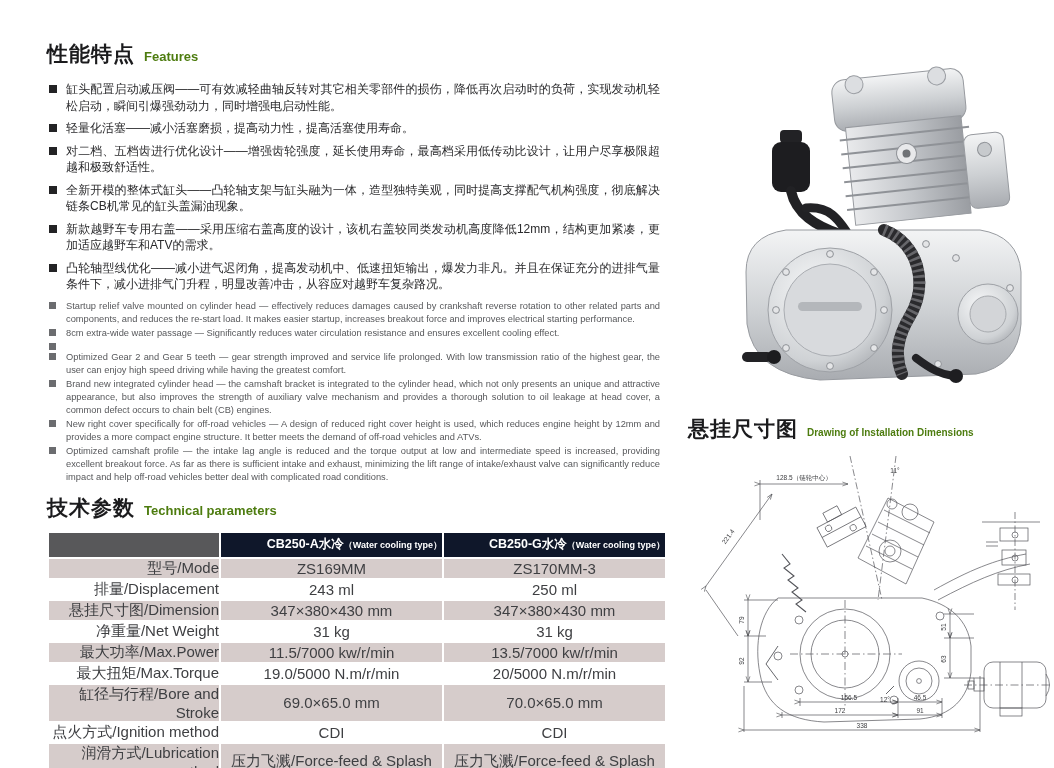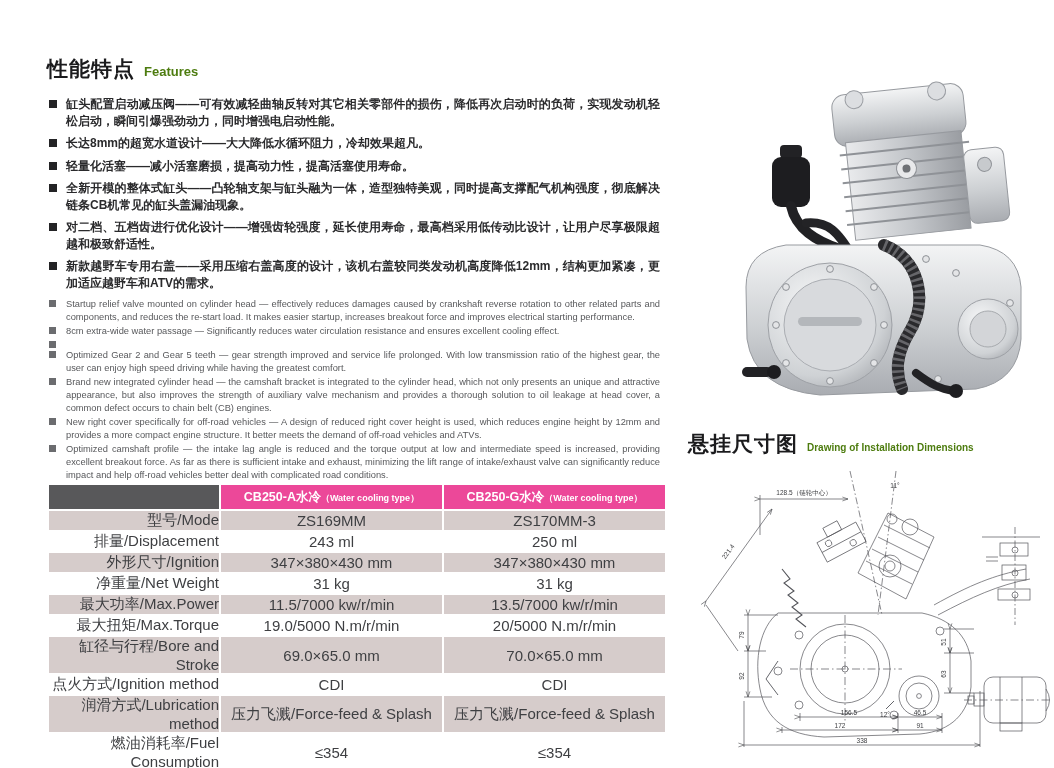--- a/index.html
+++ b/index.html
@@ -1,43 +1,43 @@
 <!DOCTYPE html>
 <html><head>
 <meta charset="utf-8">
 <style>
   html,body{margin:0;padding:0;background:#ffffff;}
   body{width:1054px;height:768px;overflow:hidden;font-family:"Liberation Sans","DejaVu Sans",sans-serif;-webkit-font-smoothing:antialiased;}
-  .page{position:relative;width:1054px;height:644px;background:#ffffff;margin-top:15px;}
+  .page{position:relative;width:1054px;height:644px;background:#ffffff;}
 
   
   .left-col{position:absolute;left:47px;top:40px;width:613px;}
   .section-title{display:flex;align-items:baseline;gap:9px;}
   .title-zh{font-size:21px;font-weight:bold;color:#1b1b1d;letter-spacing:1px;}
   .title-en{font-size:13px;font-weight:bold;color:#4d7c0f;}
 
   ul.blist{list-style:none;margin:0;padding:0;}
   ul.zh-list{margin-top:13px;}
   li.zh-item{display:flex;margin-bottom:6px;}
   li.zh-item .sq{flex:0 0 8px;width:8px;height:8px;background:#232325;margin:4px 9px 0 2px;}
-  .zh-text{font-size:12px;line-height:16.5px;color:#2a2a2c;font-weight:bold;text-align:justify;}
+  .zh-text{font-size:12px;line-height:16.5px;color:#2a2a2c;font-weight:normal;text-align:justify;}
 
   ul.en-list{margin-top:7px;}
   li.en-item{display:flex;margin-bottom:1px;}
   li.en-item .sq{flex:0 0 7px;width:7px;height:7px;background:#6b6c6f;margin:2px 10px 0 2px;}
   .en-text{font-size:9.3px;line-height:13px;color:#57585b;text-align:justify;}
 
   .tech-title{margin-top:10px;margin-bottom:9px;}
 
   
   table.spec{border-collapse:collapse;width:613px;table-layout:fixed;}
   table.spec td,table.spec th{border:2px solid #ffffff;padding:0;}
   th.c-empty{width:170px;background:#58585a;}
-  th.c-model{width:221px;background:#ec4899;color:#ffffff;font-weight:bold;
-             font-size:12.5px;height:24px;text-align:center;vertical-align:middle;}
+  th.c-model{width:221px;background:#0f172a;color:#ffffff;font-weight:bold;
+             font-size:12.5px;height:24px;text-align:right;vertical-align:middle;}
   th.c-model .note{font-size:9px;font-weight:bold;}
   tbody td{height:17.5px;font-size:15px;color:#3e3f42;vertical-align:middle;}
   td.lbl{text-align:right;padding-right:11px;}
   td.val{text-align:center;}
   tbody tr:nth-of-type(odd) td{background:#d6cccb;}
   tbody tr:nth-of-type(even) td{background:#ffffff;}
 
   
   .right-col{position:absolute;left:682px;top:0;width:372px;height:768px;}
   .engine-photo{position:absolute;left:6px;top:58px;}
@@ -58,45 +58,45 @@
       <span class="title-en">Features</span>
     </div>
 
     <ul class="blist zh-list">
 
         <li class="zh-item">
           <span class="sq"></span>
           <span class="zh-text">缸头配置启动减压阀——可有效减轻曲轴反转对其它相关零部件的损伤，降低再次启动时的负荷，实现发动机轻松启动，瞬间引爆强劲动力，同时增强电启动性能。</span>
         </li>
 
-        <li class="zh-item">
-          <span class="sq"></span>
-          <span class="zh-text">长达8mm的超宽水道设计——大大降低水循环阻力，冷却效果超凡。</span>
-        </li>
 
         <li class="zh-item">
           <span class="sq"></span>
           <span class="zh-text">轻量化活塞——减小活塞磨损，提高动力性，提高活塞使用寿命。</span>
         </li>
 
         <li class="zh-item">
           <span class="sq"></span>
+          <span class="zh-text">对二档、五档齿进行优化设计——增强齿轮强度，延长使用寿命，最高档采用低传动比设计，让用户尽享极限超越和极致舒适性。</span>
+        </li>
+
+        <li class="zh-item">
+          <span class="sq"></span>
           <span class="zh-text">全新开模的整体式缸头——凸轮轴支架与缸头融为一体，造型独特美观，同时提高支撑配气机构强度，彻底解决链条CB机常见的缸头盖漏油现象。</span>
         </li>
 
         <li class="zh-item">
           <span class="sq"></span>
-          <span class="zh-text">对二档、五档齿进行优化设计——增强齿轮强度，延长使用寿命，最高档采用低传动比设计，让用户尽享极限超越和极致舒适性。</span>
-        </li>
-
-        <li class="zh-item">
-          <span class="sq"></span>
           <span class="zh-text">新款越野车专用右盖——采用压缩右盖高度的设计，该机右盖较同类发动机高度降低12mm，结构更加紧凑，更加适应越野车和ATV的需求。</span>
         </li>
 
+        <li class="zh-item">
+          <span class="sq"></span>
+          <span class="zh-text">凸轮轴型线优化——减小进气迟闭角，提高发动机中、低速扭矩输出，爆发力非凡。并且在保证充分的进排气量条件下，减小进排气门升程，明显改善冲击，从容应对越野车复杂路况。</span>
+        </li>
 
     </ul>
 
     <ul class="blist en-list">
 
         <li class="en-item">
           <span class="sq"></span>
           <span class="en-text">Startup relief valve mounted on cylinder head — effectively reduces damages caused by crankshaft reverse rotation to other related parts and components, and reduces the re-start load. It makes easier startup, increases breakout force and improves electrical starting performance.</span>
         </li>
 
@@ -124,20 +124,24 @@
           <span class="en-text">New right cover specifically for off-road vehicles — A design of reduced right cover height is used, which reduces engine height by 12mm and provides a more compact engine structure. It better meets the demand of off-road vehicles and ATVs.</span>
         </li>
 
         <li class="en-item">
           <span class="sq"></span>
           <span class="en-text">Optimized camshaft profile — the intake lag angle is reduced and the torque output at low and intermediate speed is increased, providing excellent breakout force.  As far as there is sufficient intake and exhaust, minimizing the lift range of intake/exhaust valve can significantly reduce impact and help off-road vehicles better deal with complicated road conditions.</span>
         </li>
 
     </ul>
 
+    <div class="section-title tech-title">
+      <span class="title-zh">技术参数</span>
+      <span class="title-en">Technical parameters</span>
+    </div>
 
     <table class="spec">
       <thead>
         <tr>
           <th class="c-empty"></th>
           <th class="c-model">
             <span>CB250-A水冷</span><span class="note">（Water cooling type）</span>
           </th>
           <th class="c-model">
             <span>CB250-G水冷</span><span class="note">（Water cooling type）</span>
@@ -152,21 +156,21 @@
             <td class="val">ZS170MM-3</td>
           </tr>
 
           <tr>
             <td class="lbl">排量/Displacement</td>
             <td class="val">243 ml</td>
             <td class="val">250 ml</td>
           </tr>
 
           <tr>
-            <td class="lbl">外形尺寸/Ignition</td>
+            <td class="lbl">悬挂尺寸图/Dimension</td>
             <td class="val">347×380×430 mm</td>
             <td class="val">347×380×430 mm</td>
           </tr>
 
           <tr>
             <td class="lbl">净重量/Net Weight</td>
             <td class="val">31 kg</td>
             <td class="val">31 kg</td>
           </tr>
 

